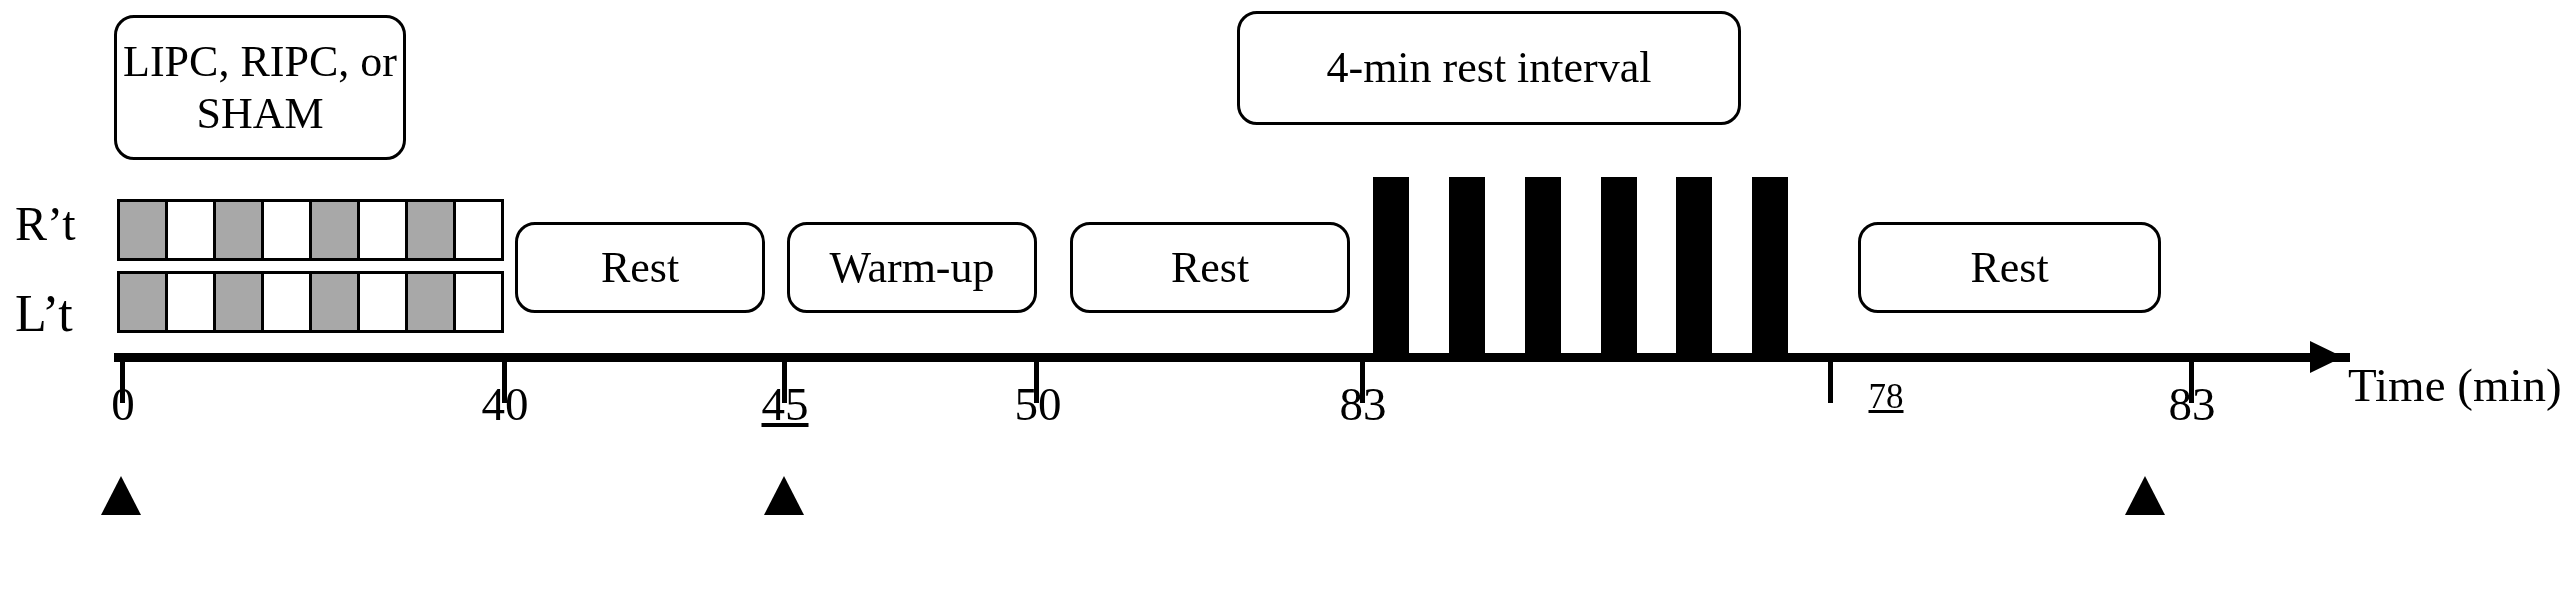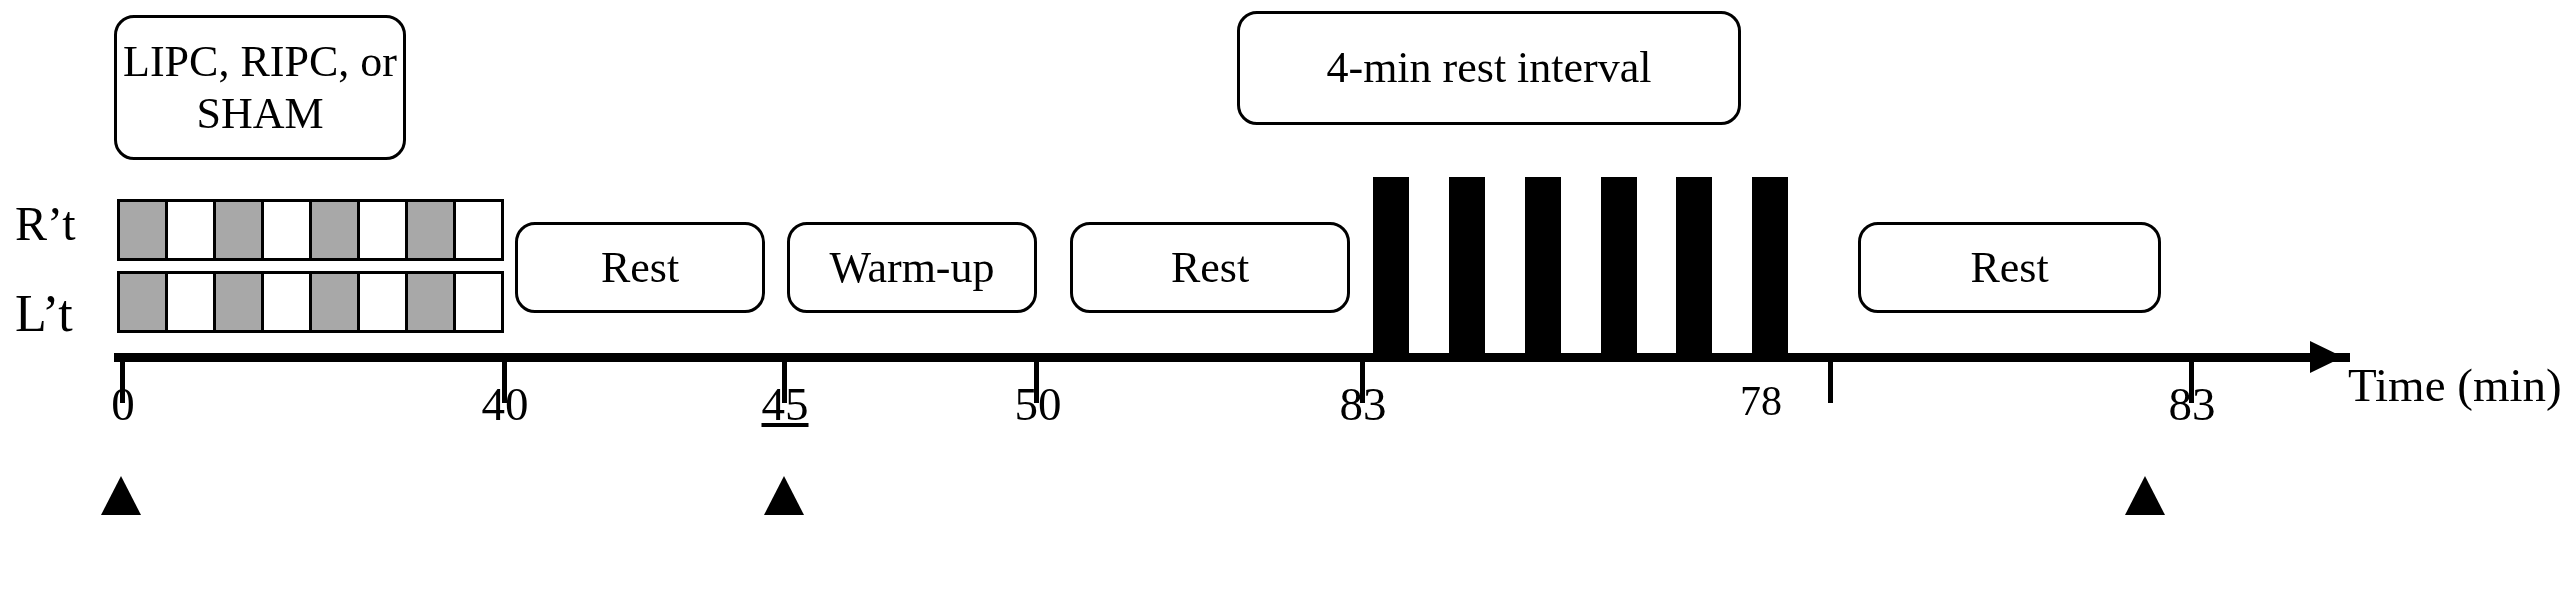--- a/index.html
+++ b/index.html
@@ -180,21 +180,21 @@
       <div class="ticklabel" style="left: 123px; top: 377px; font-size: 47px;">0</div>
       <div class="tick" style="left: 502px; top: 362px; height: 41px;"></div>
       <div class="ticklabel" style="left: 505px; top: 377px; font-size: 47px;">40</div>
       <div class="tick" style="left: 782px; top: 362px; height: 41px;"></div>
       <div class="ticklabel" style="left: 785px; top: 377px; font-size: 47px; text-decoration: underline;">45</div>
       <div class="tick" style="left: 1034px; top: 362px; height: 41px;"></div>
       <div class="ticklabel" style="left: 1038px; top: 377px; font-size: 47px;">50</div>
       <div class="tick" style="left: 1360px; top: 362px; height: 41px;"></div>
       <div class="ticklabel" style="left: 1363px; top: 377px; font-size: 47px;">83</div>
       <div class="tick" style="left: 1828px; top: 362px; height: 41px;"></div>
-      <div class="ticklabel" style="left: 1761px; top: 377px; font-size: 42px;">78</div>
+      <div class="ticklabel" style="left: 1886px; top: 377px; font-size: 35px; text-decoration: underline;">78</div>
       <div class="tick" style="left: 2189px; top: 362px; height: 41px;"></div>
       <div class="ticklabel" style="left: 2192px; top: 377px; font-size: 47px;">83</div>
     </div>
   <div id="axis-title" style="left: 2348px; top: 358px; font-size: 47px;">Time (min)</div>
 
   <div id="markers-layer">
       <div class="marker" style="left: 121px; top: 476px;"></div>
       <div class="marker" style="left: 784px; top: 476px;"></div>
       <div class="marker" style="left: 2145px; top: 476px;"></div>
     </div>

